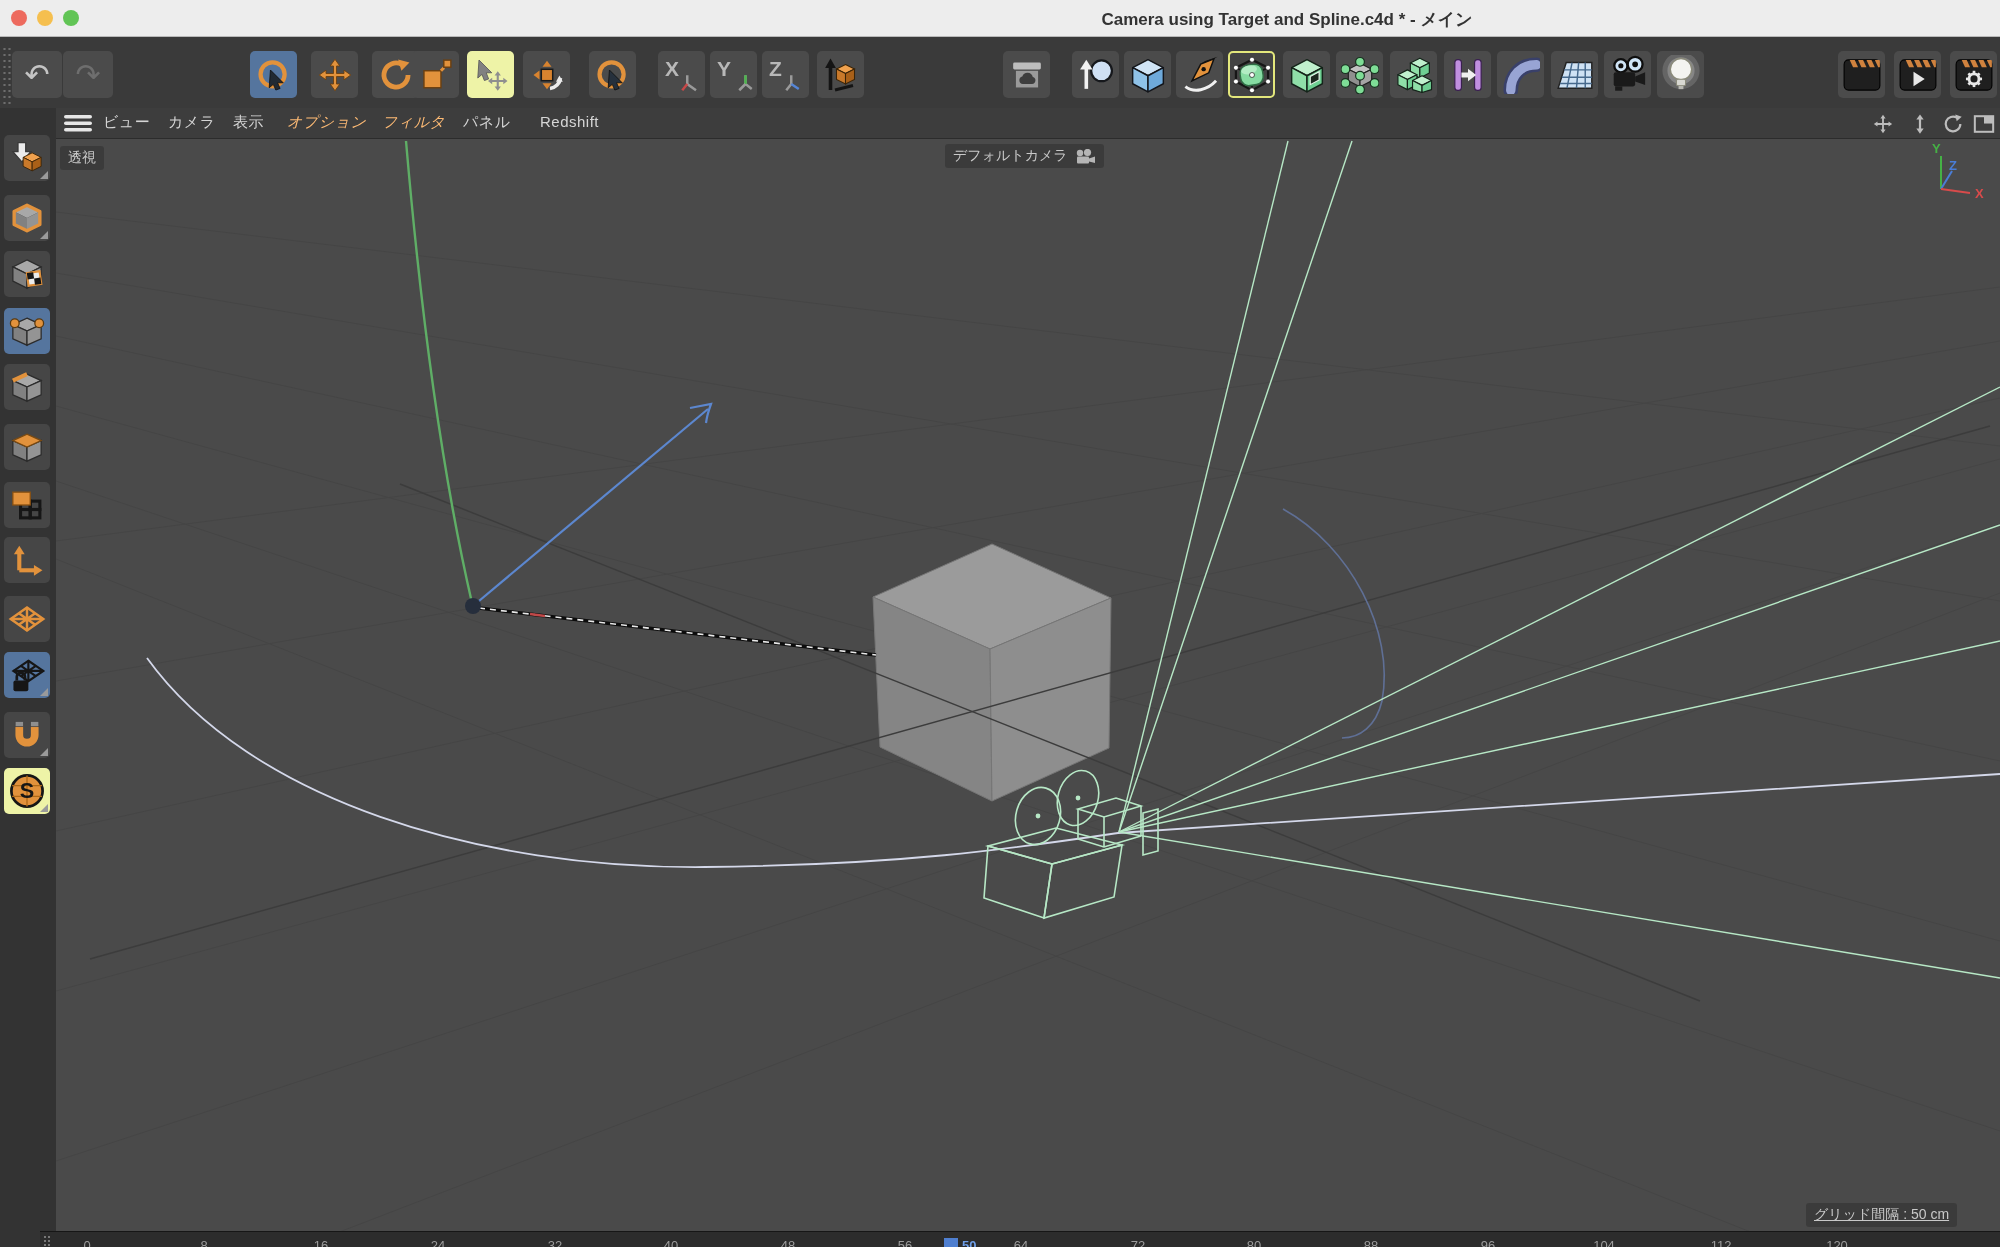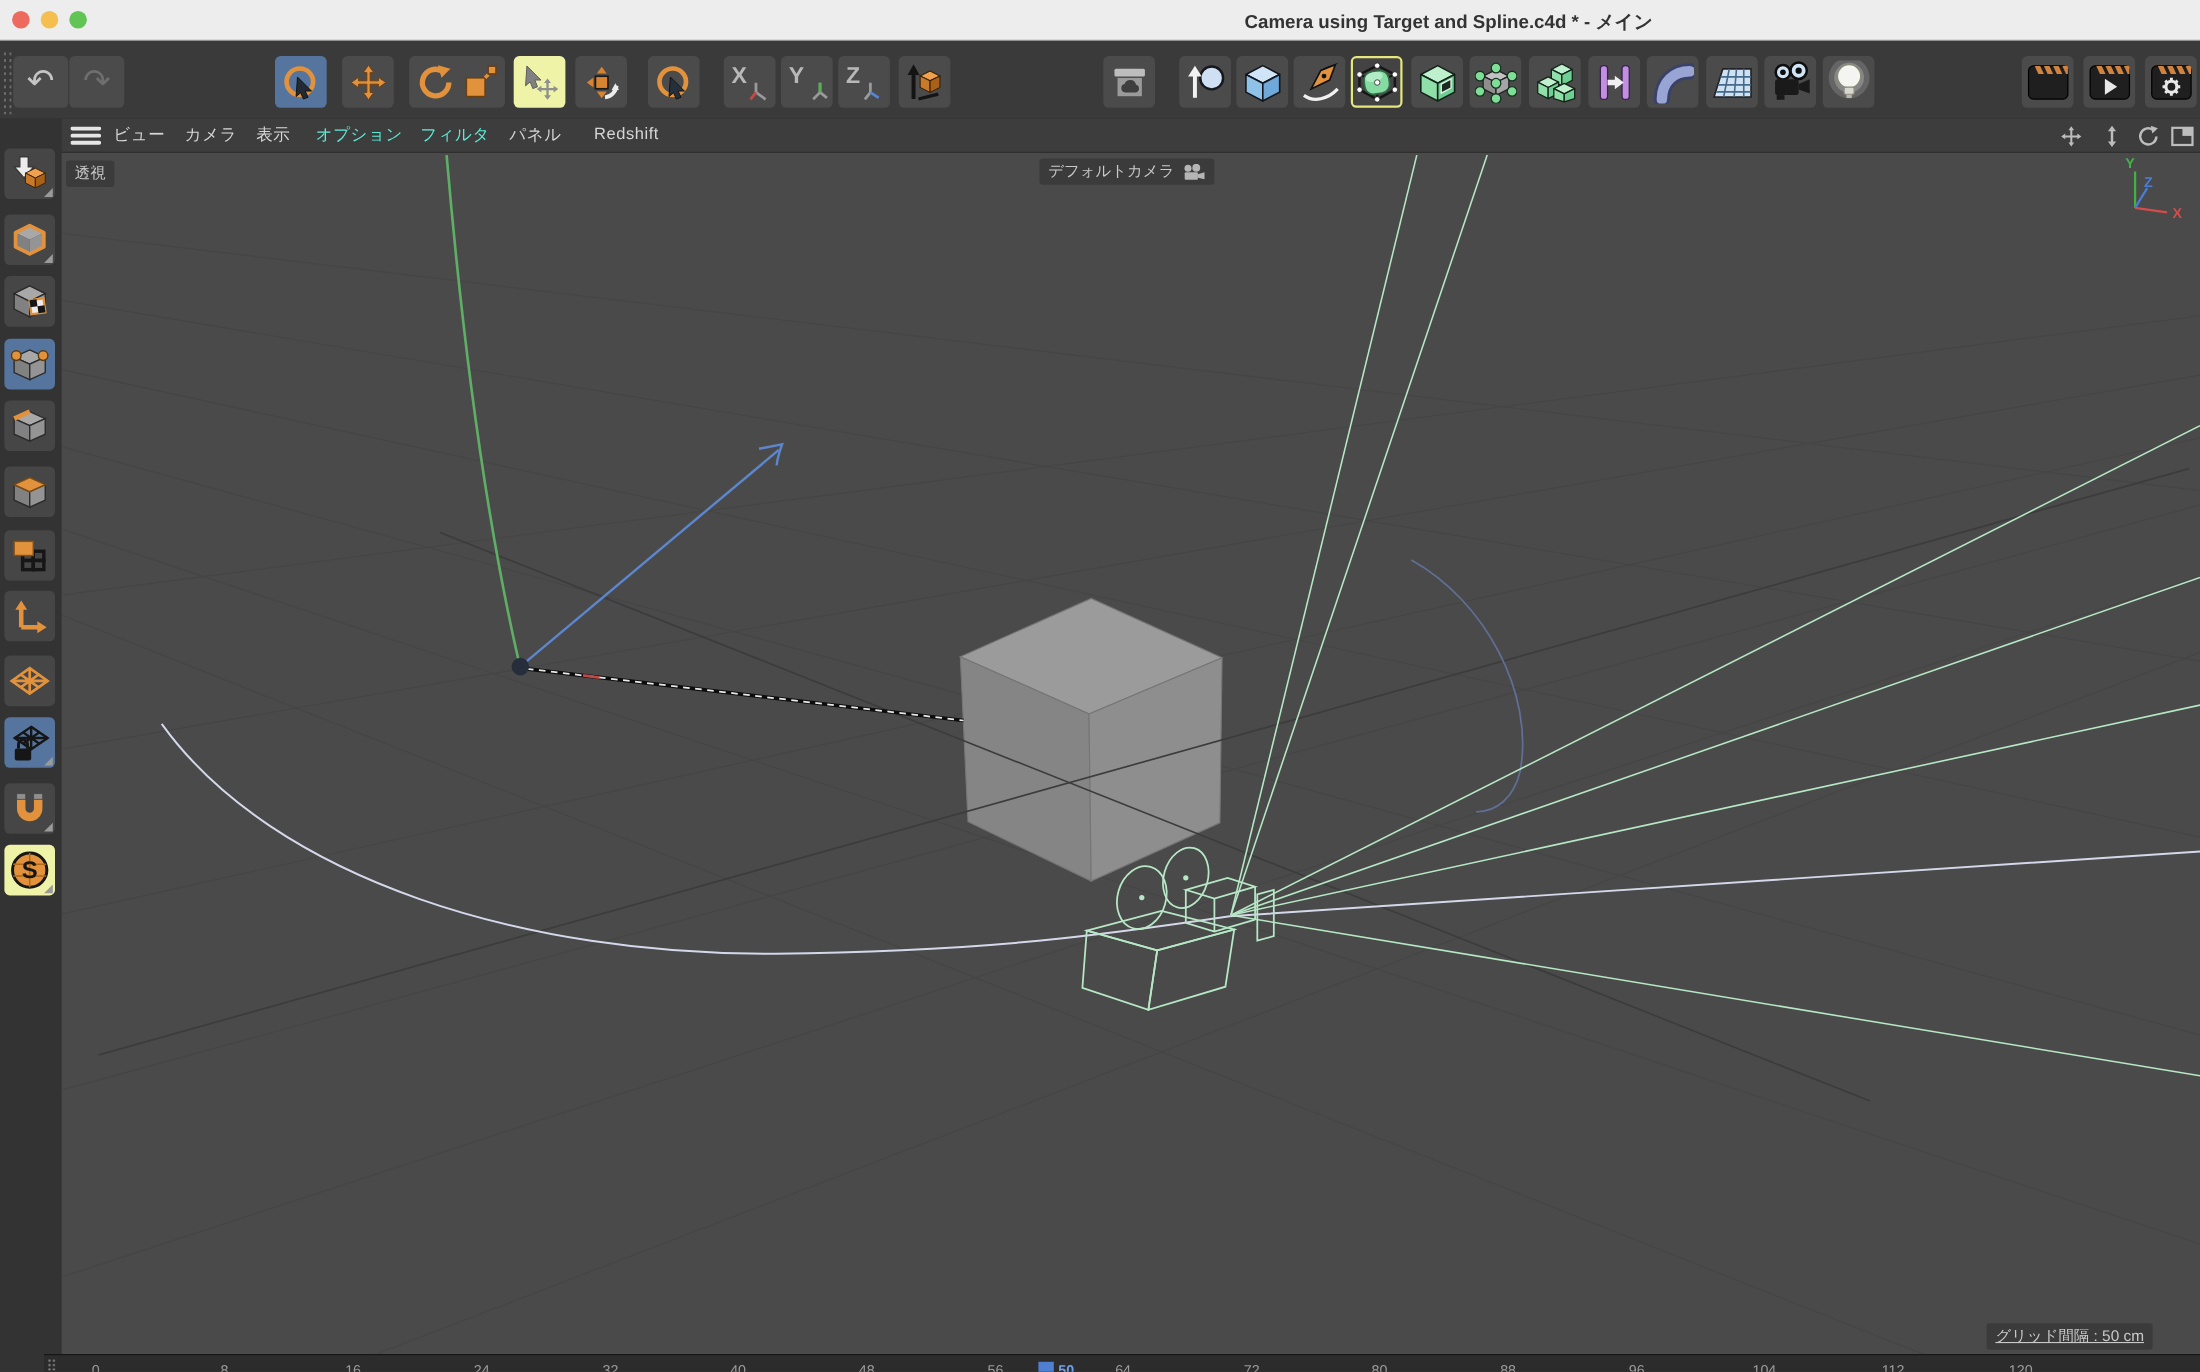--- a/index.html
+++ b/index.html
@@ -28,40 +28,40 @@
   .sidebar{left:0;top:108px;width:56px;height:1123px;background:#333;}
   .stile{position:absolute;left:4px;width:46px;height:46px;background:#464646;border-radius:5px;
          display:flex;align-items:center;justify-content:center;box-sizing:border-box;}
   .stile.blue{background:#55759e;}
   .stile.yellow{background:#eef3a7;}
   .corner:after{content:"";position:absolute;right:2px;bottom:2px;width:0;height:0;
         border-left:8px solid transparent;border-bottom:8px solid #9a9a9a;}
   
   .vmenubar{left:56px;top:108px;width:1944px;height:30px;background:#3d3d3d;border-bottom:1px solid #2c2c2c;}
   .vmenu{position:absolute;top:5px;font-size:15px;color:#d6d6d6;letter-spacing:.5px;}
-  .vmenu.hl{color:#5eead4;}
+  .vmenu.hl{color:#fdba74;font-style:italic;}
   
   .viewport{left:56px;top:139px;width:1944px;height:1092px;background:#4a4a4a;}
   .vlabel{position:absolute;background:#3a3a3ae8;border-radius:3px;color:#c9c9c9;font-size:14px;
           padding:3px 8px;display:flex;align-items:center;gap:6px;}
   
   .ruler{left:40px;top:1231px;width:1960px;height:16px;background:#2c2c2c;border-top:1px solid #161616;overflow:hidden;}
   .rnum{position:absolute;top:6px;font-size:13px;color:#9c9c9c;transform:translateX(-50%);}
   .rcur{position:absolute;top:6px;font-size:13px;color:#6f9fe8;font-weight:bold;}
   .blm{position:absolute;left:904px;top:6px;width:14px;height:11px;background:#4f7fd0;}
   .gizmo-letter{position:absolute;font-size:13px;font-weight:bold;}
 </style>
 </head>
 <body>
 
 <div class="abs titlebar">
   <div class="abs tl" style="left:11px;background:#ed6a5e;"></div>
   <div class="abs tl" style="left:37px;background:#f5bf4f;"></div>
   <div class="abs tl" style="left:63px;background:#61c455;"></div>
-  <div class="abs title" style="left:1317px;">Camera using Target and Spline.c4d * - メイン</div>
+  <div class="abs title" style="left:1287px;">Camera using Target and Spline.c4d * - メイン</div>
 </div>
 
 <div class="abs toolbar"></div>
 <div class="abs grip"></div>
 
 <div class="tile" style="left:12px;width:50px;">
   <span class="uglyph" style="color:#c4c4c4;">↶</span>
   </div>
 <div class="tile" style="left:63px;width:50px;">
   <span class="uglyph" style="color:#6e6e6e;">↷</span>

